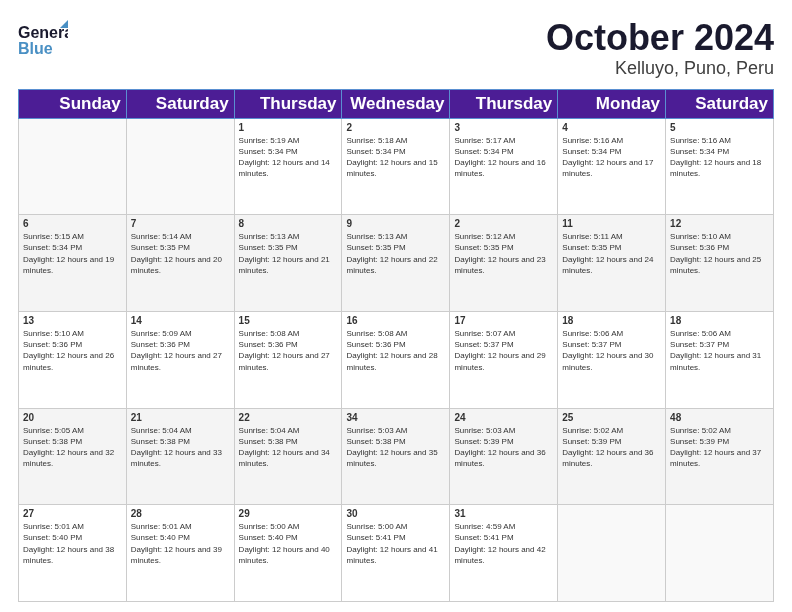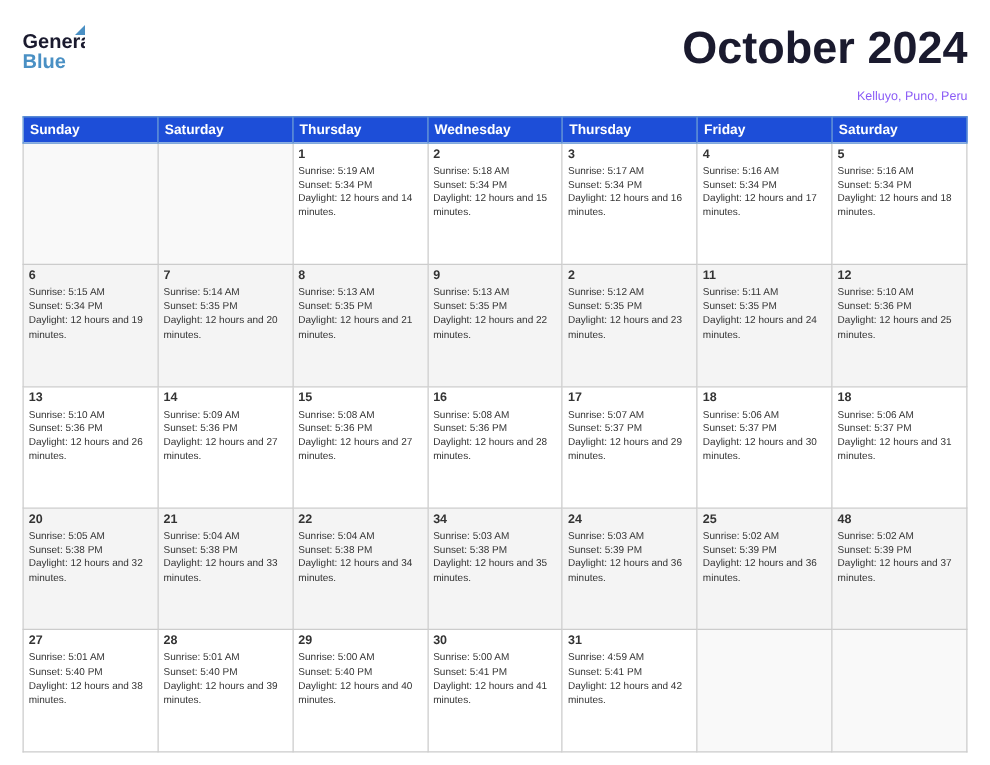--- a/index.html
+++ b/index.html
@@ -27,36 +27,35 @@
       text-align: right;
     }
     .month-title {
       font-size: 36px;
       font-weight: bold;
       color: #1a1a2e;
       line-height: 1.1;
       text-align: center;
     }
     .location {
-      font-size: 10px;
-      color: #8b5cf6;
-      margin-top: 14px;
+      font-size: 18px;
+      color: #404040;
     }
     .calendar {
       width: 100%;
       border-collapse: collapse;
       flex: 1;
     }
     .calendar thead tr th {
-      background-color: #1d4ed8;
+      background-color: #4c1d95;
       color: #fff;
-      font-size: 11px;
+      font-size: 17px;
       font-weight: bold;
       padding: 4px 5px;
-      text-align: left;
+      text-align: right;
       border: 1px solid #5a8fd1;
     }
     .calendar tbody tr td {
       vertical-align: top;
       border: 1px solid #ccc;
       padding: 3px 4px;
       width: 108px;
       background: #fff;
       font-size: 8.5px;
       color: #333;
@@ -111,21 +110,21 @@
   </div>
 
   <table class="calendar">
     <thead>
       <tr id="weekday-header">
           <th>Sunday</th>
           <th>Saturday</th>
           <th>Thursday</th>
           <th>Wednesday</th>
           <th>Thursday</th>
-          <th>Friday</th>
+          <th>Monday</th>
           <th>Saturday</th>
         </tr>
     </thead>
     <tbody id="calendar-body">
         <tr>
           <td class="empty"></td>
           <td class="empty"></td>
           <td>
             <span class="day-number">1</span>
             <div class="day-info">Sunrise: 5:19 AM<br>Sunset: 5:34 PM<br>Daylight: 12 hours and 14 minutes.</div>

